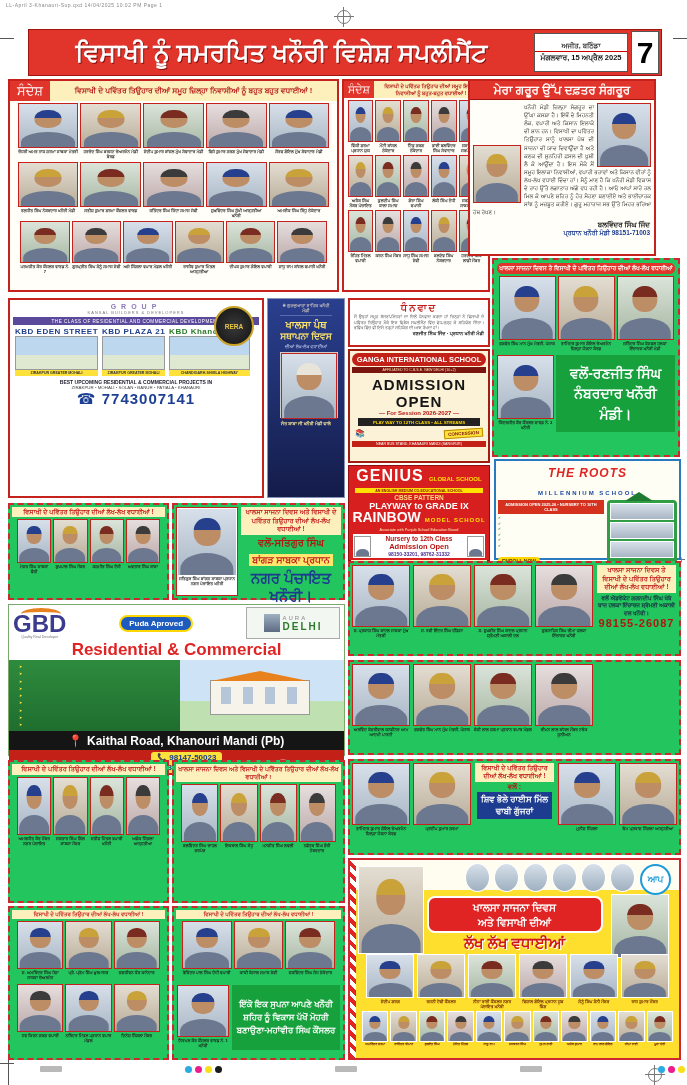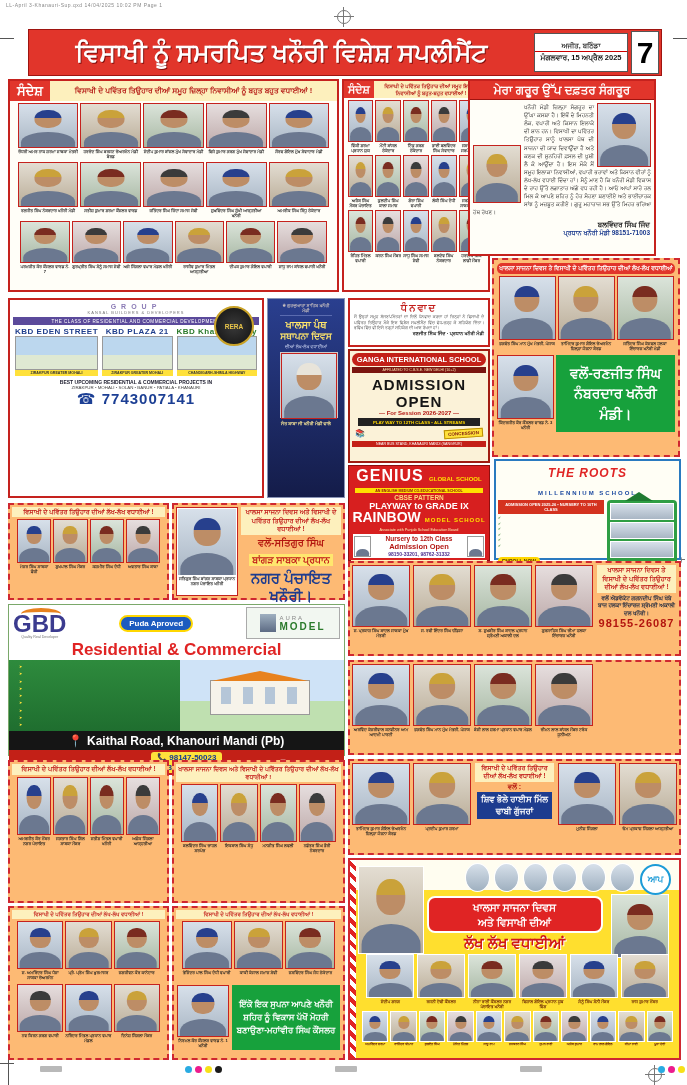--- a/index.html
+++ b/index.html
@@ -21,23 +21,23 @@
   .m-title{flex:1;text-align:center;color:#fff;font-weight:bold;font-size:25px;line-height:45px;
            white-space:nowrap;overflow:hidden;text-shadow:1px 1px 0 #7e0d0a}
   .datebox{width:92px;height:37px;background:#fff;border:1px solid #555;margin-right:3px;
            display:flex;flex-direction:column;justify-content:center;text-align:center}
   .datebox .l1{font-size:7px;font-weight:bold;color:#333;border-bottom:1px solid #c00;padding-bottom:1px}
   .datebox .l2{font-size:7.5px;font-weight:bold;color:#111;padding-top:1px}
   .pagenum{width:26px;height:41px;background:#fff;border:1px solid #555;margin-right:2px;
            font-size:30px;font-weight:bold;text-align:center;line-height:41px;color:#000}
   
   .sec{border:2px solid #c5221e;background:#fffef8;box-sizing:border-box}
-  .ad{border:2px dashed #cf2730;background:#fdba74;box-sizing:border-box;padding:2px}
+  .ad{border:2px dashed #cf2730;background:#22c55e;box-sizing:border-box;padding:2px}
   .sec-head{display:flex;align-items:stretch}
-  .sec-label{background:#e1352b;color:#fff;font-weight:bold;padding:2px 7px;display:flex;align-items:center}
+  .sec-label{background:#e1352b;color:#fff;font-weight:normal;padding:2px 7px;display:flex;align-items:center}
   .sec-hl{flex:1;background:#fdf0bd;color:#b31511;font-weight:bold;text-align:center;
           display:flex;align-items:center;justify-content:center;line-height:1.25;padding:1px 2px}
   .cream-head{background:#fdf0bd;color:#c21d1a;font-weight:bold;text-align:center;line-height:1.3;padding:1px}
   .greenbox{background:#17a13c;color:#fff;font-weight:bold;text-align:center;
             display:flex;align-items:center;justify-content:center}
   
   .pgrid{display:flex;flex-wrap:wrap;gap:2px;padding:2px;justify-content:center}
   .ph{margin:0;--t:#27408d;--bg1:#d7e0ea;--bg2:#a9b6c4}
   .ph:nth-child(4n+2){--t:#caa23a;--bg1:#e3ddd2;--bg2:#b9ac97}
   .ph:nth-child(4n+3){--t:#7a2c20;--bg1:#dbe4da;--bg2:#a7b7a3}
@@ -82,21 +82,21 @@
   
   .kbd{left:8px;top:298px;width:256px;height:200px;border:2px solid #c5221e;background:#fff;
        box-sizing:border-box;padding:3px;text-align:center}
   .kbd-brand{font-size:27px;font-weight:bold;color:#584796;letter-spacing:4px;line-height:26px}
   .kbd-sub{font-size:7px;letter-spacing:5px;color:#8a7ab5;font-weight:bold}
   .kbd-tag{font-size:4px;color:#777;letter-spacing:1px}
   .rera{position:absolute;right:8px;top:6px;width:36px;height:36px;border-radius:50%;
         background:radial-gradient(#3a3a3a,#111);border:2px solid #c9a227;color:#e8c54a;
         font-size:6.5px;font-weight:bold;display:flex;align-items:center;justify-content:center}
   .kbd-strip{background:#5b4a9b;color:#fff;font-size:4.6px;letter-spacing:.5px;padding:1.5px;margin:2px 0}
-  .projs{display:grid;grid-template-columns:1fr 1fr 1fr;gap:4px;padding:0 2px}
+  .projs{display:grid;grid-template-columns:1fr 1fr 1fr 1fr;gap:4px;padding:0 2px}
   .proj-name{font-size:8px;font-weight:bold;color:#1f3e8c;letter-spacing:.5px;white-space:nowrap;overflow:hidden}
   .proj:nth-child(3) .proj-name{color:#2a7a2a}
   .proj:nth-child(4) .proj-name{color:#c21d1a;font-style:italic}
   .proj-img{height:32px;border:1px solid #999;
      background:linear-gradient(180deg,#bcd7ee 55%,#dfe9d2 55%)}
   .proj-sub{background:#ffe13b;color:#333;font-size:3.6px;font-weight:bold;padding:1px;white-space:nowrap;overflow:hidden}
   .kbd-f1{font-size:5px;font-weight:bold;color:#223;margin-top:3px}
   .kbd-f2{font-size:4.4px;color:#444}
   .kbd-phone{font-size:15px;font-weight:bold;color:#1c3f94;letter-spacing:1px}
   
@@ -682,21 +682,21 @@
   <div class="gbd-top">
     <div>
       <div class="gbd-logo">GBD</div>
       <div class="gbd-tagline">Quality Real Developer</div>
     </div>
     <div class="puda">Puda Aproved</div>
     <div class="aura">
       <div class="bld"></div>
       <div>
         <div class="t1">AURA</div>
-        <div class="t2">MODEL</div>
+        <div class="t2">DELHI</div>
       </div>
     </div>
   </div>
   <div class="gbd-head">Residential &amp; Commercial</div>
   <div class="gbd-mid">
     <ul class="gbd-feat">
 
     <li></li>
         <li></li>
         <li></li>

